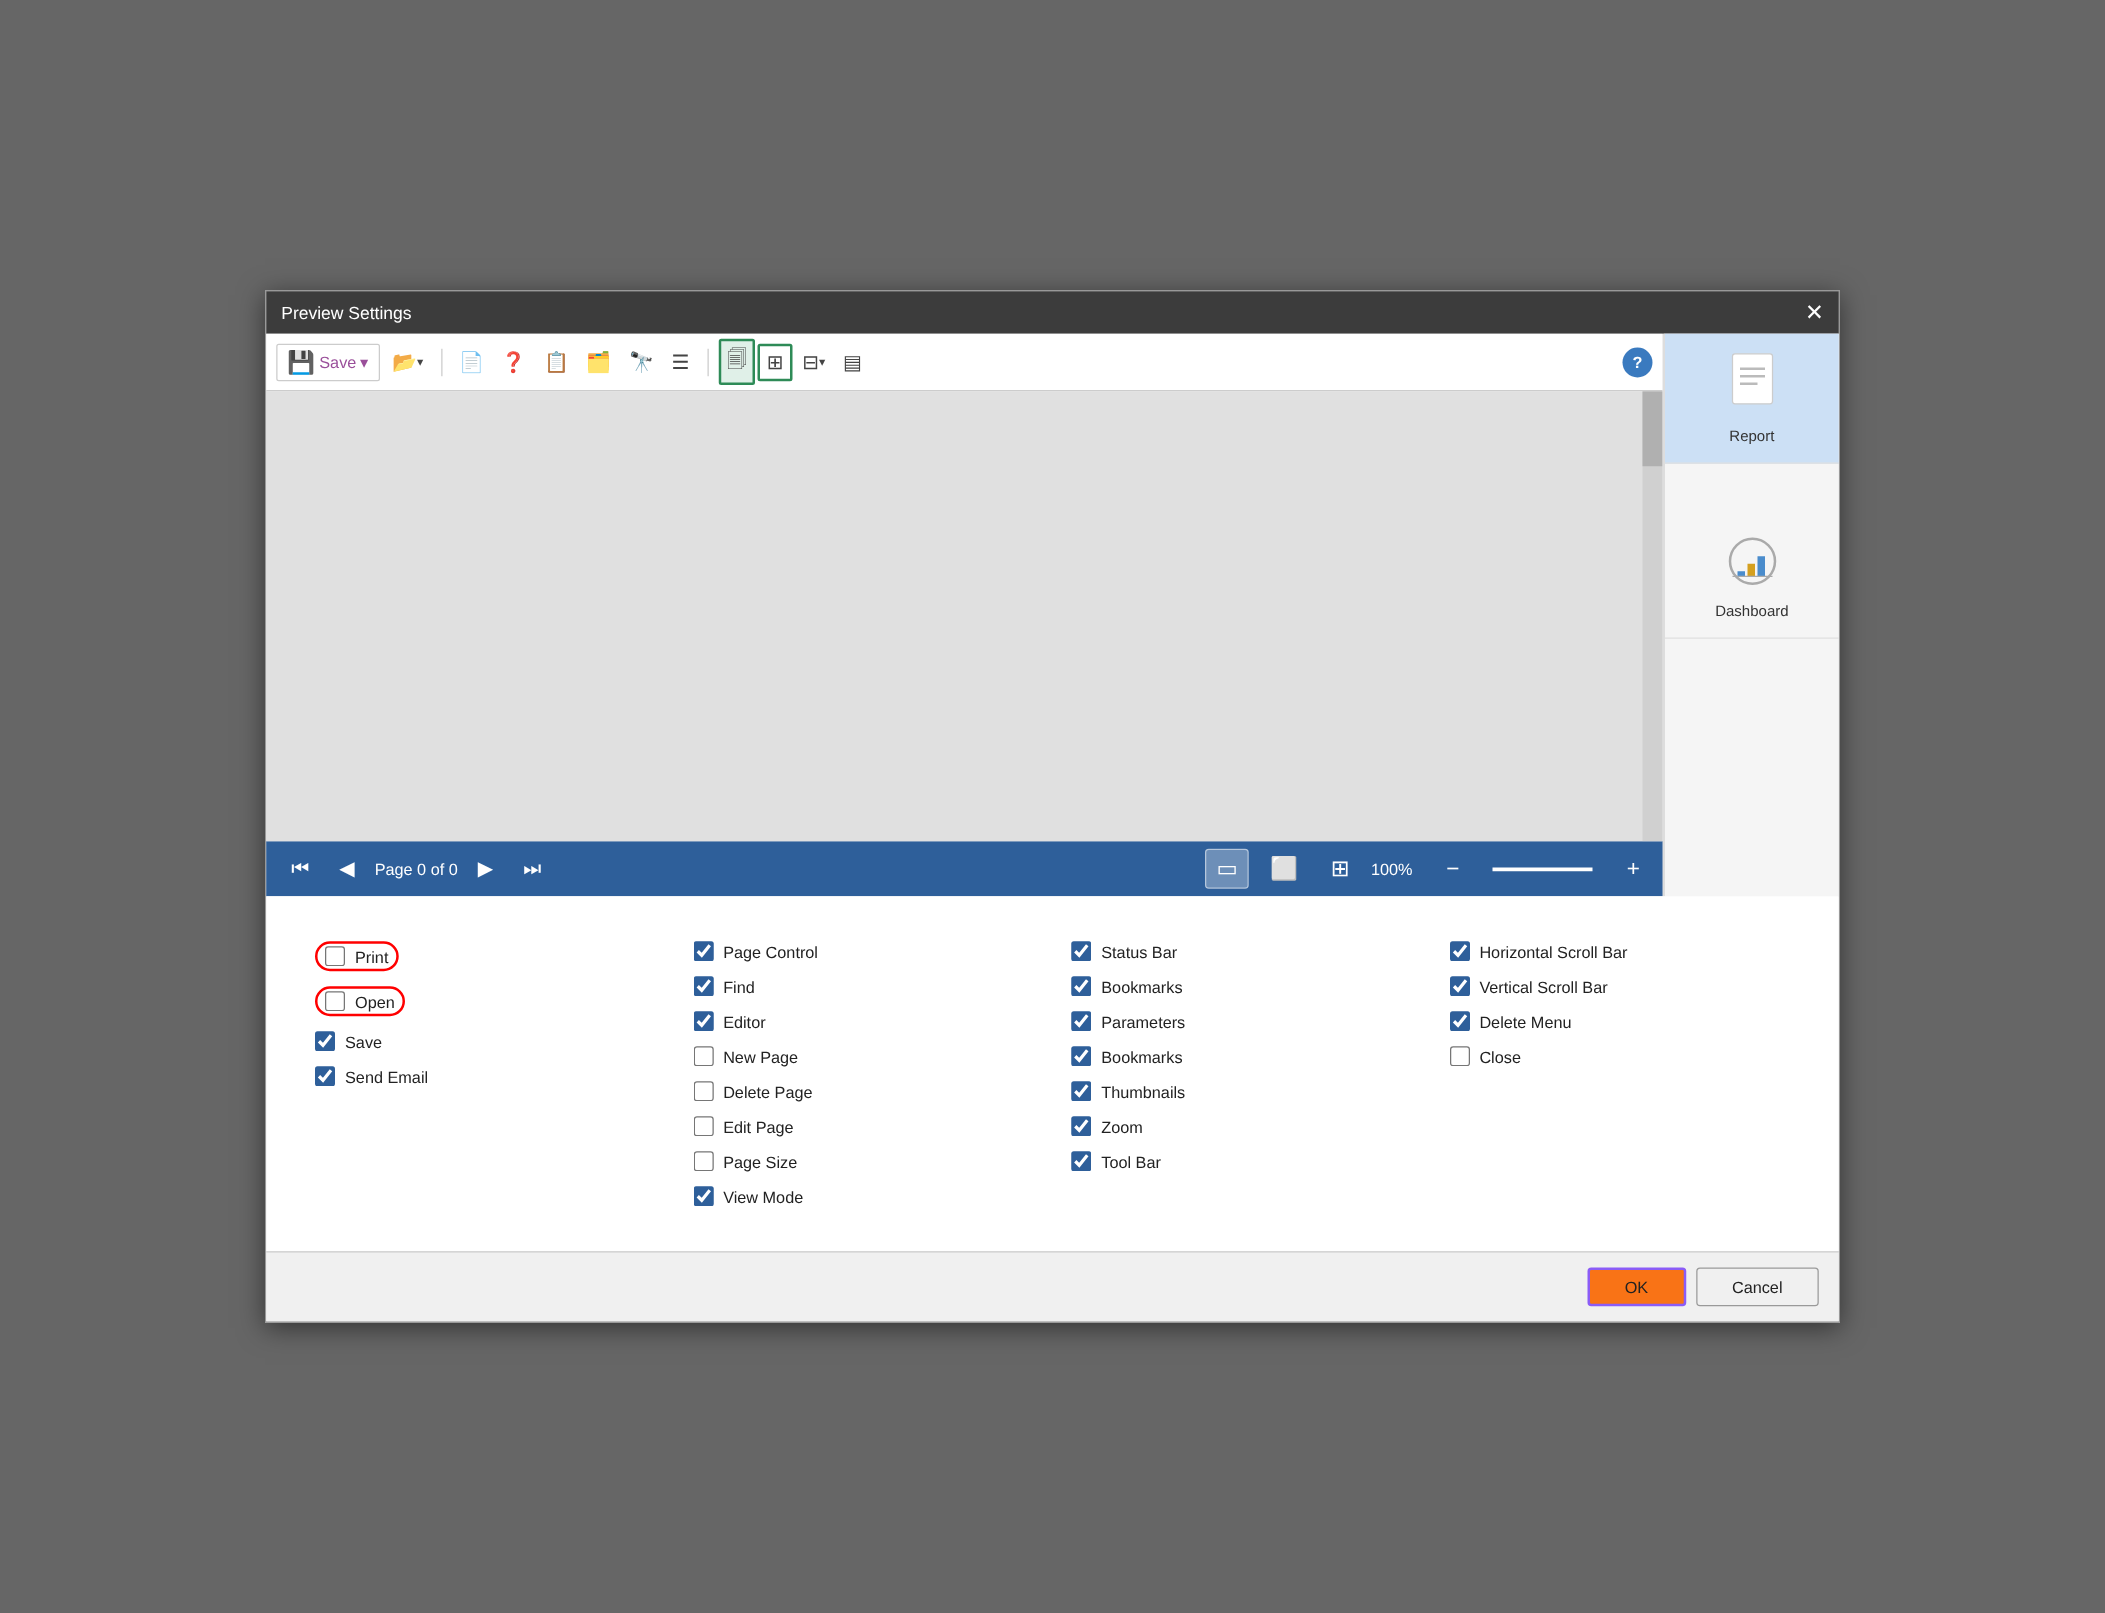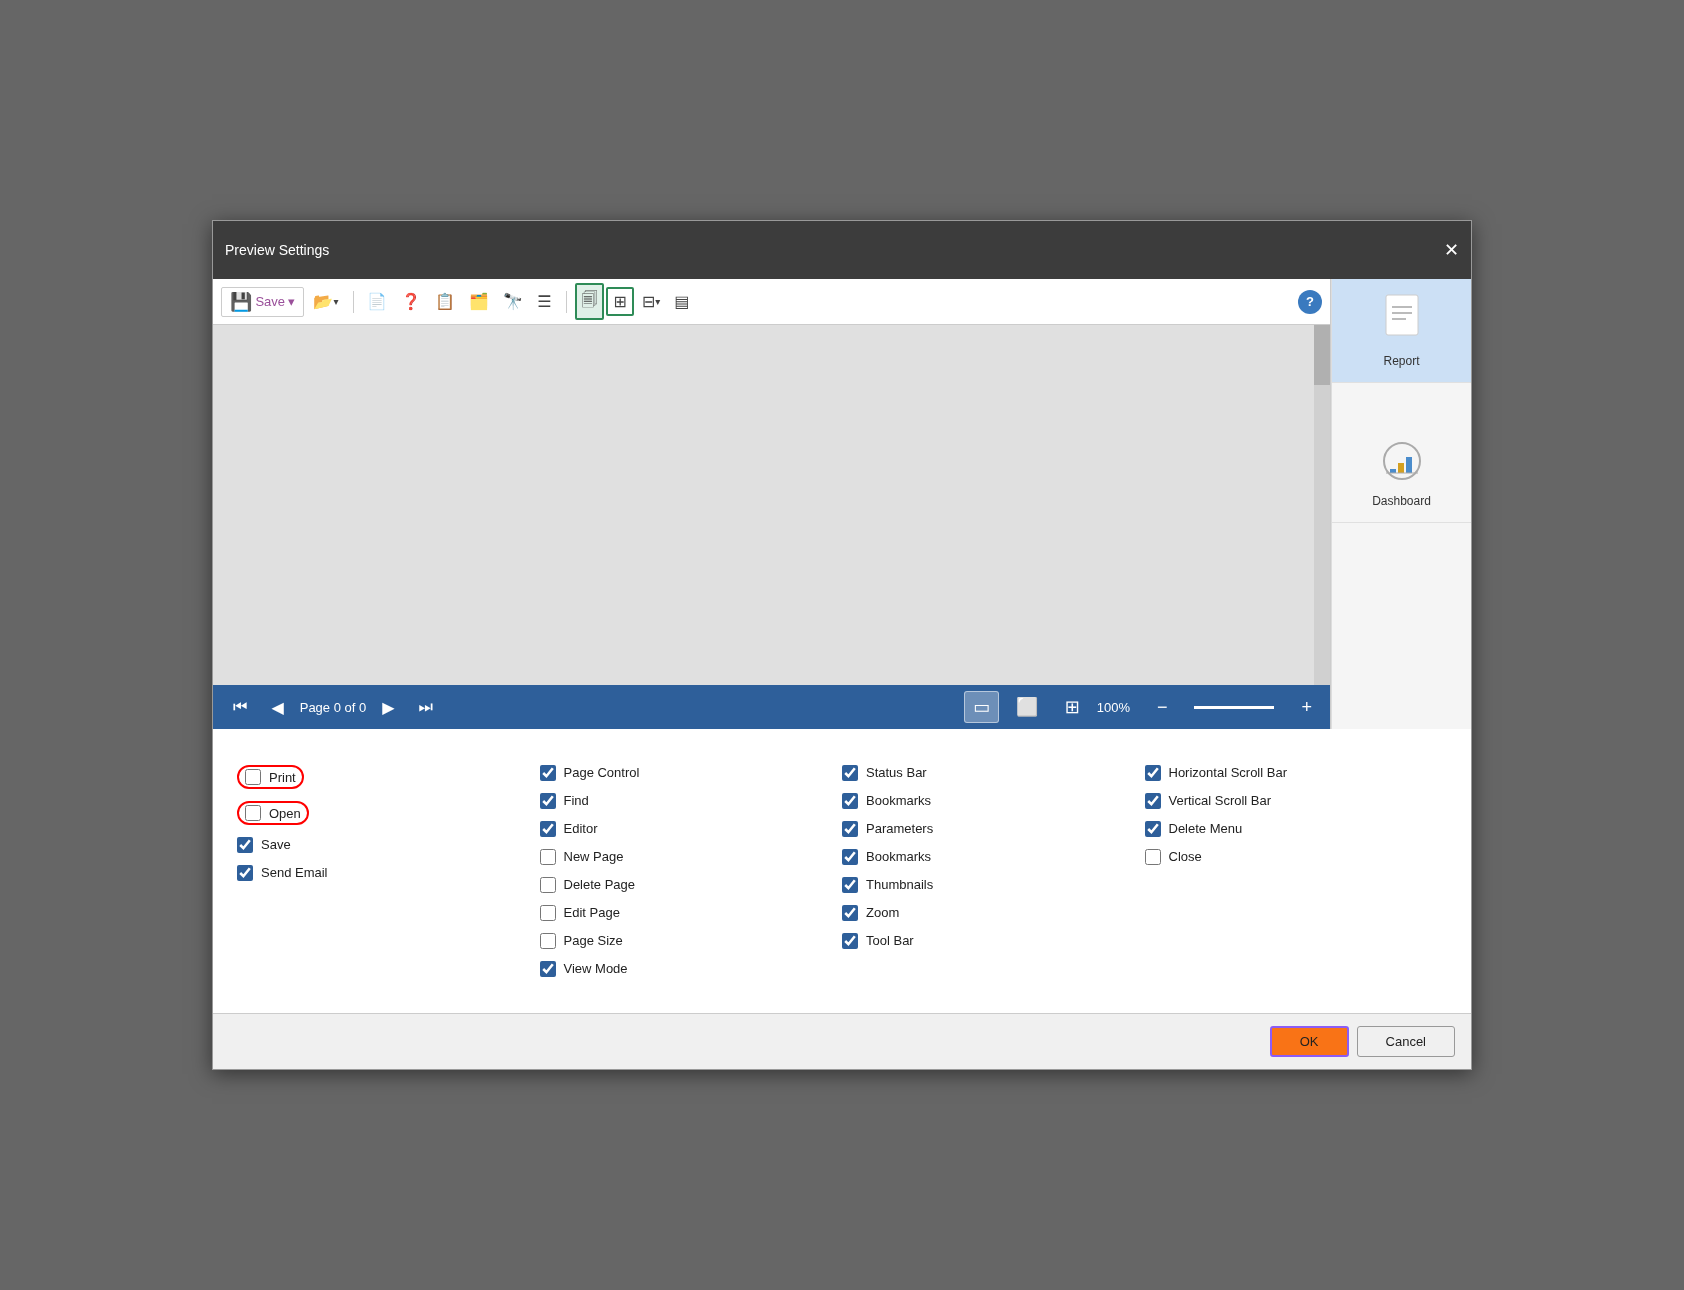--- a/index.html
+++ b/index.html
@@ -16,21 +16,21 @@
       width: 1260px;
       background: #f0f0f0;
       border: 1px solid #999;
       box-shadow: 0 4px 20px rgba(0,0,0,0.5);
       display: flex;
       flex-direction: column;
     }
     .title-bar {
       background: #3c3c3c;
       color: white;
-      padding: 20px 12px;
+      padding: 8px 12px;
       display: flex;
       align-items: center;
       justify-content: space-between;
       font-size: 14px;
       font-weight: 500;
     }
     .title-bar-close {
       color: white;
       font-size: 18px;
       cursor: pointer;
@@ -223,23 +223,24 @@
       background: white;
     }
     .checkbox-col {
       display: flex;
       flex-direction: column;
       gap: 12px;
       padding: 16px 0;
     }
     .checkbox-item {
       display: flex;
-      align-items: flex-start;
+      align-items: flex-end;
       gap: 8px;
       cursor: pointer;
+      margin-left: 15px;
     }
     .checkbox-item input[type="checkbox"] {
       width: 16px;
       height: 16px;
       cursor: pointer;
       accent-color: #2e5f9a;
     }
     .checkbox-label {
       font-size: 13px;
       color: #222;

